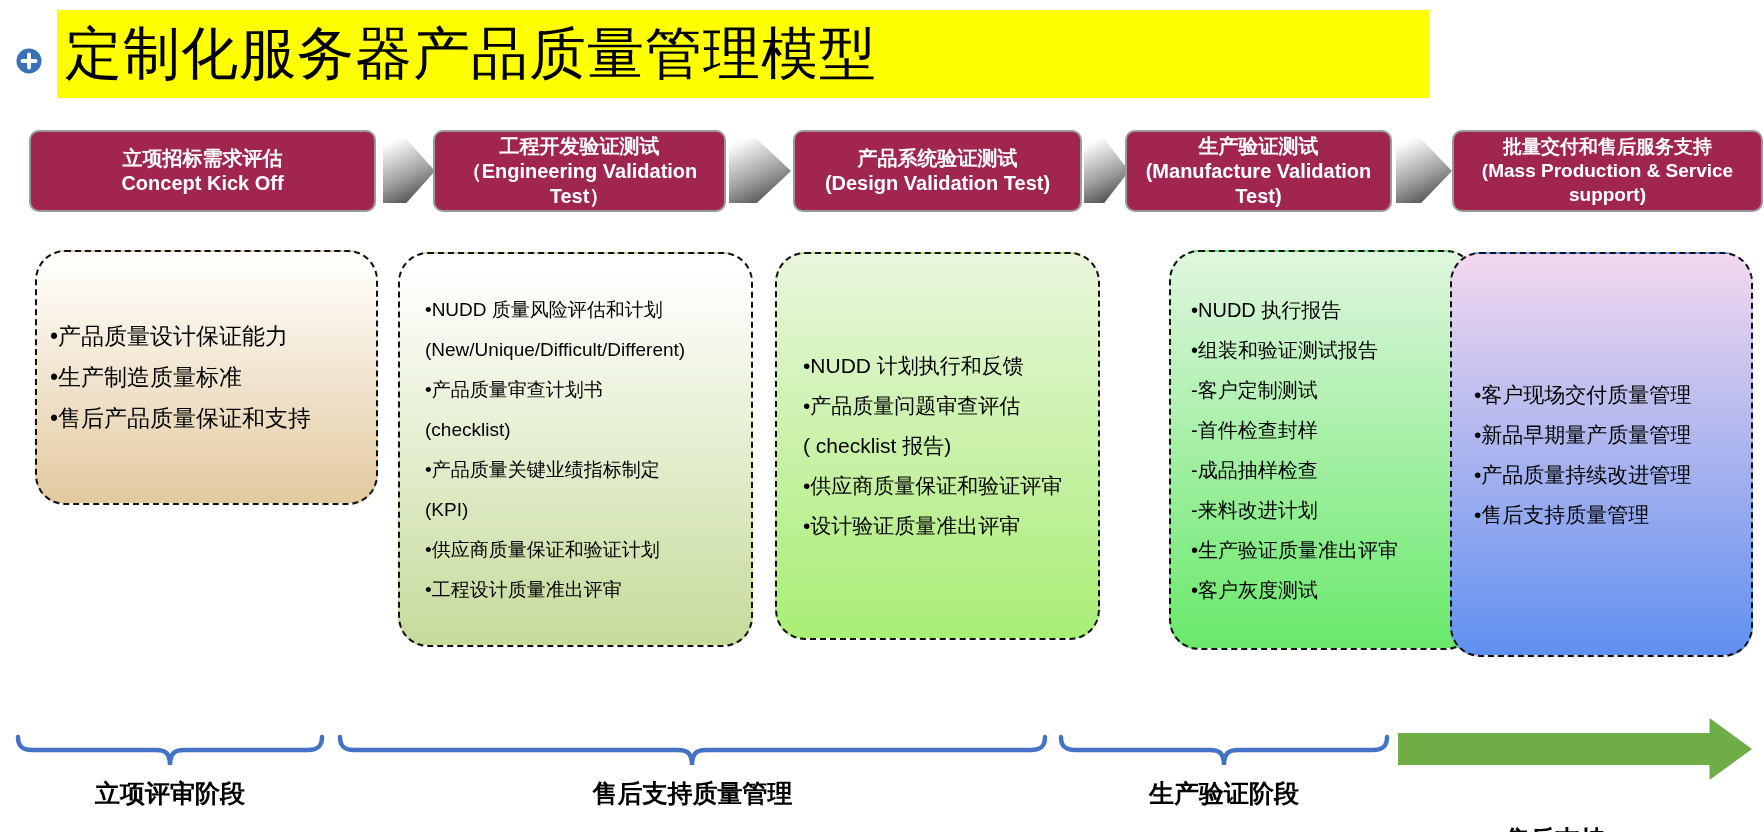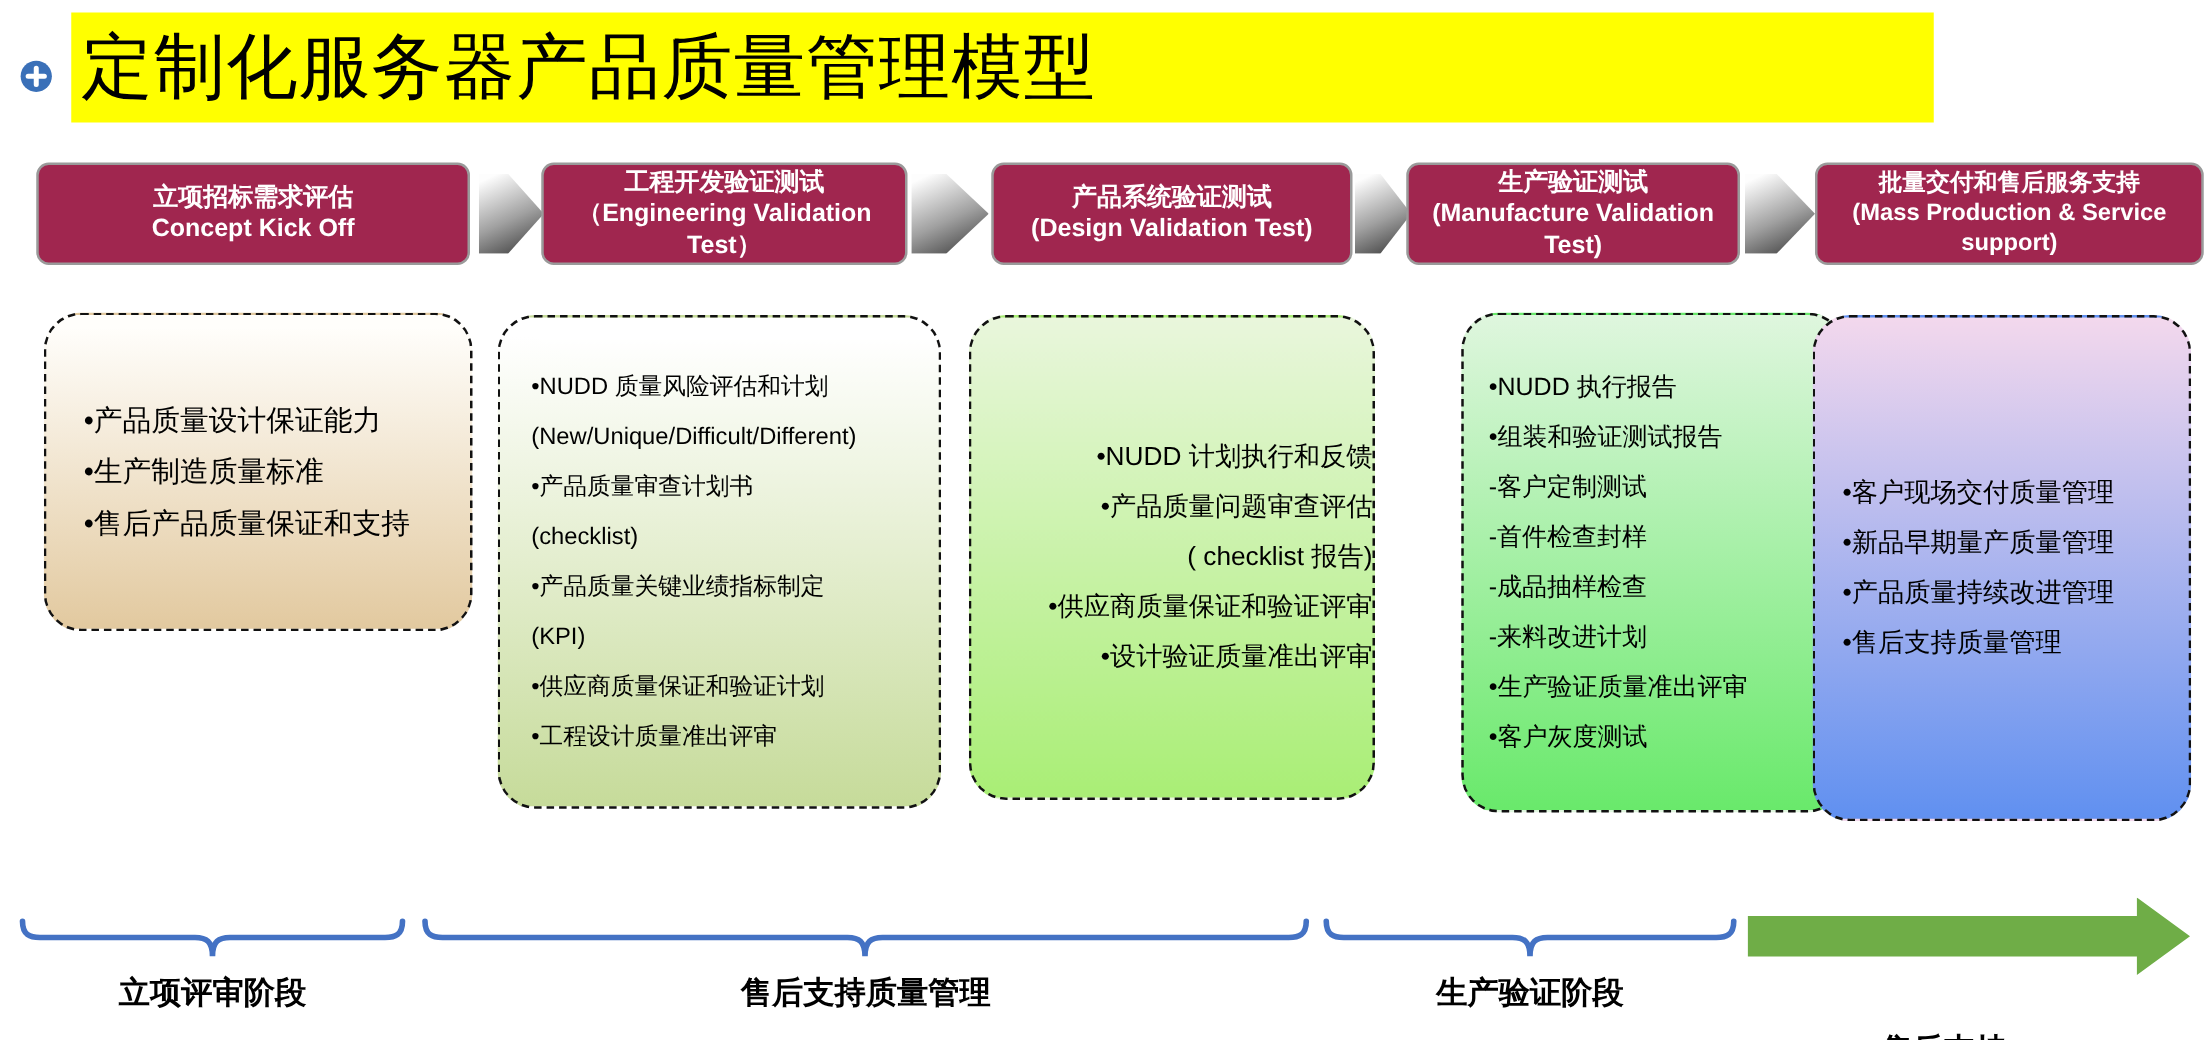--- a/index.html
+++ b/index.html
@@ -1,20 +1,20 @@
 <!DOCTYPE html>
 <html><head>
 <meta charset="utf-8">
 <style>
   html,body{margin:0;padding:0;background:#fff;font-family:"Liberation Sans","DejaVu Sans",sans-serif;}
   #canvas{position:relative;width:1764px;height:832px;background:#ffffff;overflow:hidden;}
 
   
   .plusicon{position:absolute;left:16px;top:48px;width:26px;height:26px;}
-  .titlebar{position:absolute;left:57px;top:10px;width:1490px;height:88px;background:#FFFF00;
+  .titlebar{position:absolute;left:57px;top:10px;width:1372px;height:88px;background:#FFFF00;
             display:flex;align-items:center;}
   .titletext{font-size:57px;font-weight:400;color:#000;letter-spacing:1px;padding-left:8px;white-space:nowrap;}
 
   
   .hdr{position:absolute;top:130px;height:82px;background:#A0264F;border:2px solid #9a9a9a;
        border-radius:10px;color:#fff;font-weight:bold;font-size:20px;line-height:25px;
        display:flex;flex-direction:column;align-items:center;justify-content:center;
        text-align:center;box-sizing:border-box;padding:2px 4px;}
   .h1{left:29px;width:347px;}
   .h2{left:433px;width:293px;}
@@ -29,25 +29,25 @@
   .c1{left:383px;width:52px;}
   .c2{left:729px;width:62px;}
   .c3{left:1084px;width:45px;}
   .c4{left:1396px;width:56px;}
 
   
   .cbox{position:absolute;border:2.5px dashed #111;border-radius:30px;box-sizing:border-box;
         display:flex;flex-direction:column;justify-content:center;color:#000;}
   .bl{white-space:nowrap;}
   .cb1{left:35px; top:250px;width:343px;height:255px;font-size:23px;line-height:41px;
-       padding-left:30px;background:linear-gradient(to bottom,#fffefb 4%,#e2c99f 100%);}
+       padding-left:13px;background:linear-gradient(to bottom,#fffefb 4%,#e2c99f 100%);}
   .cb2{left:398px;top:252px;width:355px;height:395px;font-size:19px;line-height:40px;
        padding-left:25px;background:linear-gradient(to bottom,#ffffff 4%,#c6db9a 100%);}
   .cb3{left:775px;top:252px;width:325px;height:388px;font-size:21px;line-height:40px;
-       padding-left:26px;background:linear-gradient(to bottom,#e9f6dc 0%,#a9ee75 100%);align-items:flex-end;}
+       padding-left:26px;background:linear-gradient(to bottom,#e9f6dc 0%,#a9ee75 100%);}
   .cb4{left:1123px;top:250px;width:307px;height:400px;font-size:20px;line-height:40px;
        padding-left:20px;background:linear-gradient(to bottom,#dff6de 0%,#69e96b 100%);margin-left:46px;}
   .cb5{left:1450px;top:252px;width:303px;height:405px;font-size:21px;line-height:40px;
        padding-left:22px;background:linear-gradient(to bottom,#f3d8ed 0%,#6090f0 100%);}
 
   
   .brace{position:absolute;top:733px;height:46px;}
   .b1{left:15px;}
   .b2{left:337px;}
   .b3{left:1058px;}

